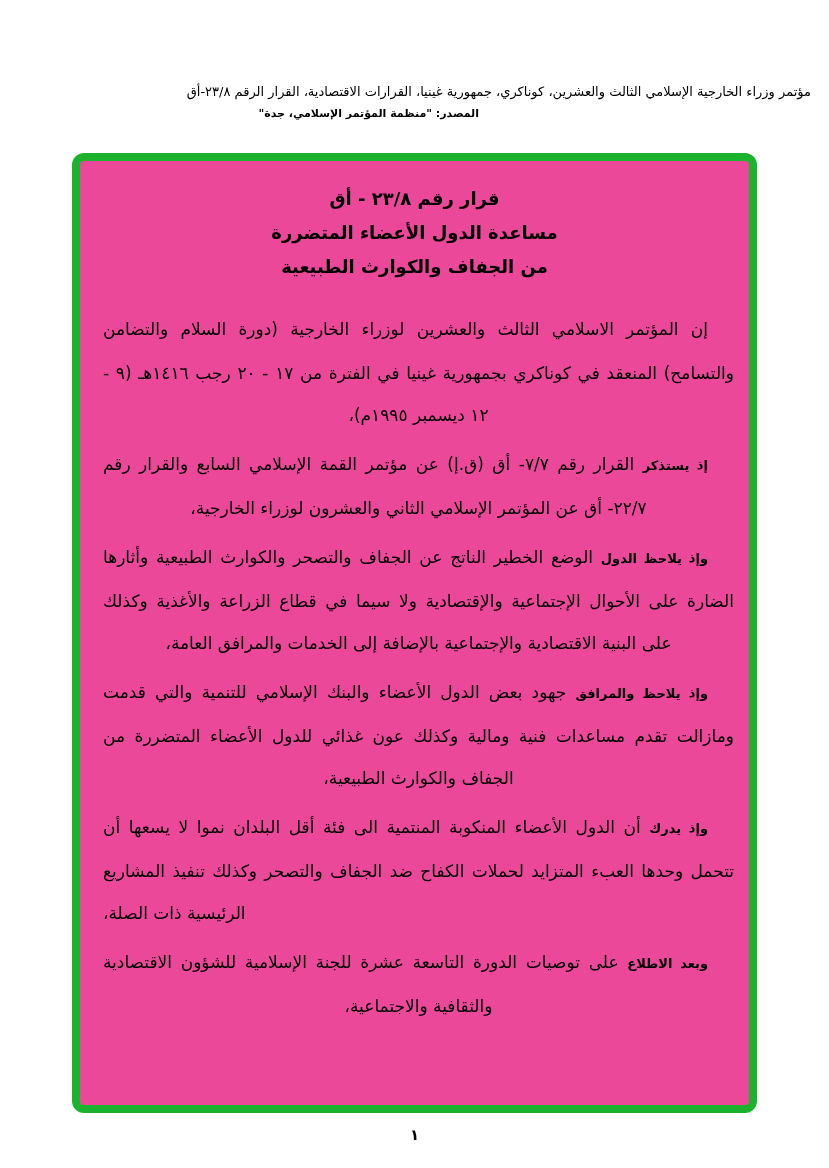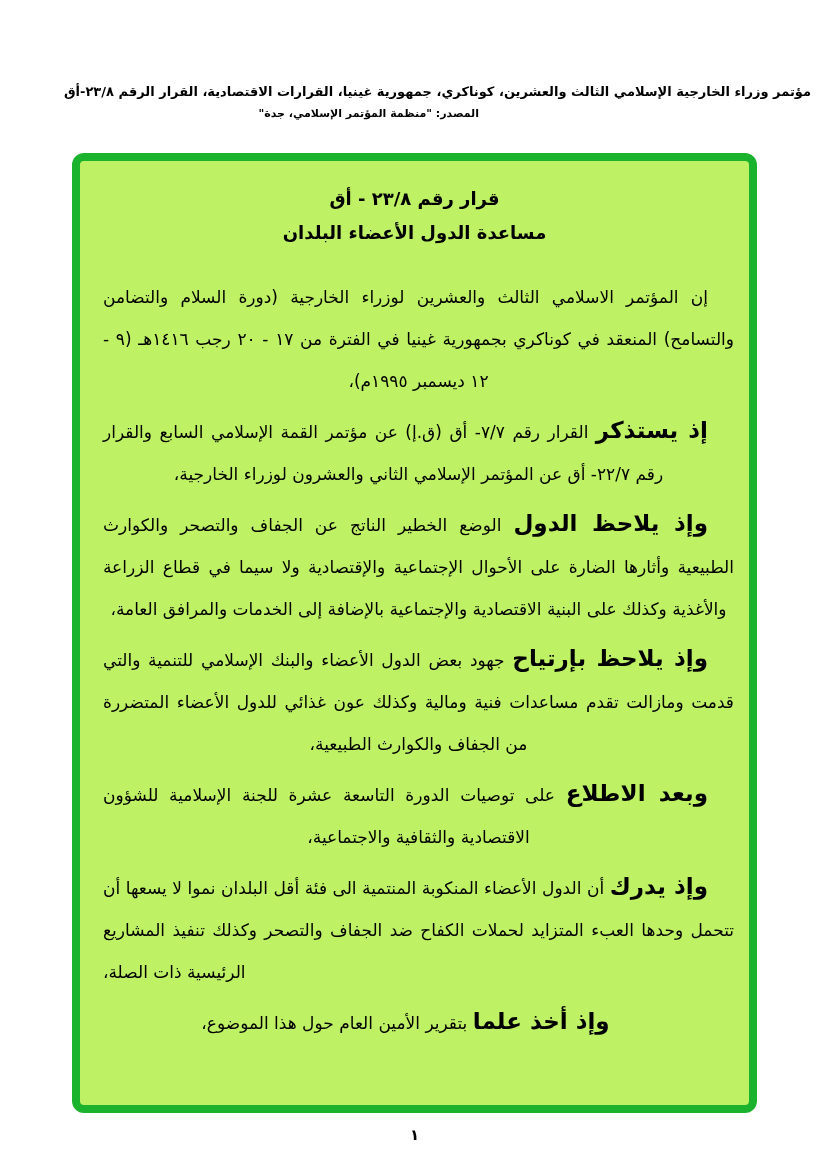--- a/index.html
+++ b/index.html
@@ -20,21 +20,21 @@
   .doc-header {
     position: absolute;
     top: 84px;
     left: 18px;
     right: 18px;
     direction: rtl;
     text-align: right;
   }
   .hdr-citation {
     font-size: 13px;
-    font-weight: bold;
+    font-weight: normal;
     white-space: nowrap;
     letter-spacing: 0px;
   }
   .hdr-source {
     font-size: 11px;
     font-weight: bold;
     white-space: nowrap;
     margin-top: 8px;
     margin-left: 0;
     
@@ -44,21 +44,21 @@
   
   .green-frame {
     position: absolute;
     left: 72px;
     top: 153px;
     width: 669px;
     height: 944px;
     border-style: solid;
     border-width: 8px;
     border-radius: 12px;
-    background: #bef264;
+    background: #ec4899;
   }
   .frame-inner {
     direction: rtl;
     padding: 13px 15px 0 15px;
   }
 
   
   .doc-title {
     text-align: center;
     font-weight: bold;
@@ -77,21 +77,21 @@
     line-height: 42px;
     text-align: justify;
     text-align-last: center;
     text-indent: 26px;
   }
   p.para.last-left {
     text-align-last: left;
   }
   .lead {
     font-weight: bold;
-    font-size: 23px;
+    font-size: 13px;
   }
 
   
   .page-number {
     position: absolute;
     top: 1126px;
     left: 0;
     width: 829px;
     text-align: center;
     font-size: 15px;
@@ -104,50 +104,48 @@
 <div class="doc-header">
   <div class="hdr-citation">مؤتمر وزراء الخارجية الإسلامي الثالث والعشرين، كوناكري، جمهورية غينيا، القرارات الاقتصادية، القرار الرقم ٢٣/٨-أق</div>
   <div class="hdr-source">المصدر:  "منظمة المؤتمر الإسلامي، جدة"</div>
 </div>
 
 <div class="green-frame" id="green-frame" style="border-color: rgb(27, 179, 46);">
   <div class="frame-inner">
 
     <div class="doc-title">
       <div>قرار رقم ٢٣/٨ - أق</div>
-      <div>مساعدة الدول الأعضاء البلدان</div>
+      <div>مساعدة الدول الأعضاء المتضررة</div>
+      <div>من الجفاف والكوارث الطبيعية</div>
     </div>
 
     <div class="doc-body">
 
       <p class="para">
         <span class="lead"></span><span>إن المؤتمر الاسلامي الثالث والعشرين لوزراء الخارجية (دورة السلام والتضامن والتسامح) المنعقد في كوناكري بجمهورية غينيا في الفترة من ١٧ - ٢٠ رجب ١٤١٦هـ (٩ - ١٢ ديسمبر ١٩٩٥م)،</span>
       </p>
 
       <p class="para">
         <span class="lead">إذ يستذكر</span><span> القرار رقم ٧/٧- أق (ق.إ) عن مؤتمر القمة الإسلامي السابع والقرار رقم ٢٢/٧- أق عن المؤتمر الإسلامي الثاني والعشرون لوزراء الخارجية،</span>
       </p>
 
       <p class="para">
         <span class="lead">وإذ يلاحظ الدول</span><span> الوضع الخطير الناتج عن الجفاف والتصحر والكوارث الطبيعية وأثارها الضارة على الأحوال الإجتماعية والإقتصادية ولا سيما في قطاع الزراعة والأغذية وكذلك على البنية الاقتصادية والإجتماعية بالإضافة إلى الخدمات والمرافق العامة،</span>
       </p>
 
       <p class="para">
-        <span class="lead">وإذ يلاحظ بإرتياح</span><span> جهود بعض الدول الأعضاء والبنك الإسلامي للتنمية والتي قدمت ومازالت تقدم مساعدات فنية ومالية وكذلك عون غذائي للدول الأعضاء المتضررة من الجفاف والكوارث الطبيعية،</span>
-      </p>
-
-      <p class="para">
-        <span class="lead">وبعد الاطلاع</span><span> على توصيات الدورة التاسعة عشرة للجنة الإسلامية للشؤون الاقتصادية والثقافية والاجتماعية،</span>
+        <span class="lead">وإذ يلاحظ والمرافق</span><span> جهود بعض الدول الأعضاء والبنك الإسلامي للتنمية والتي قدمت ومازالت تقدم مساعدات فنية ومالية وكذلك عون غذائي للدول الأعضاء المتضررة من الجفاف والكوارث الطبيعية،</span>
       </p>
 
       <p class="para last-left">
         <span class="lead">وإذ يدرك</span><span> أن الدول الأعضاء المنكوبة المنتمية الى فئة أقل البلدان نموا لا يسعها أن تتحمل وحدها العبء المتزايد لحملات الكفاح ضد الجفاف والتصحر وكذلك تنفيذ المشاريع الرئيسية ذات الصلة،</span>
       </p>
 
       <p class="para">
-        <span class="lead">وإذ أخذ علما</span><span> بتقرير الأمين العام حول هذا الموضوع،</span>
+        <span class="lead">وبعد الاطلاع</span><span> على توصيات الدورة التاسعة عشرة للجنة الإسلامية للشؤون الاقتصادية والثقافية والاجتماعية،</span>
       </p>
+
 
     </div>
   </div>
 </div>
 
 <div class="page-number">١</div>
 
 </body></html>

